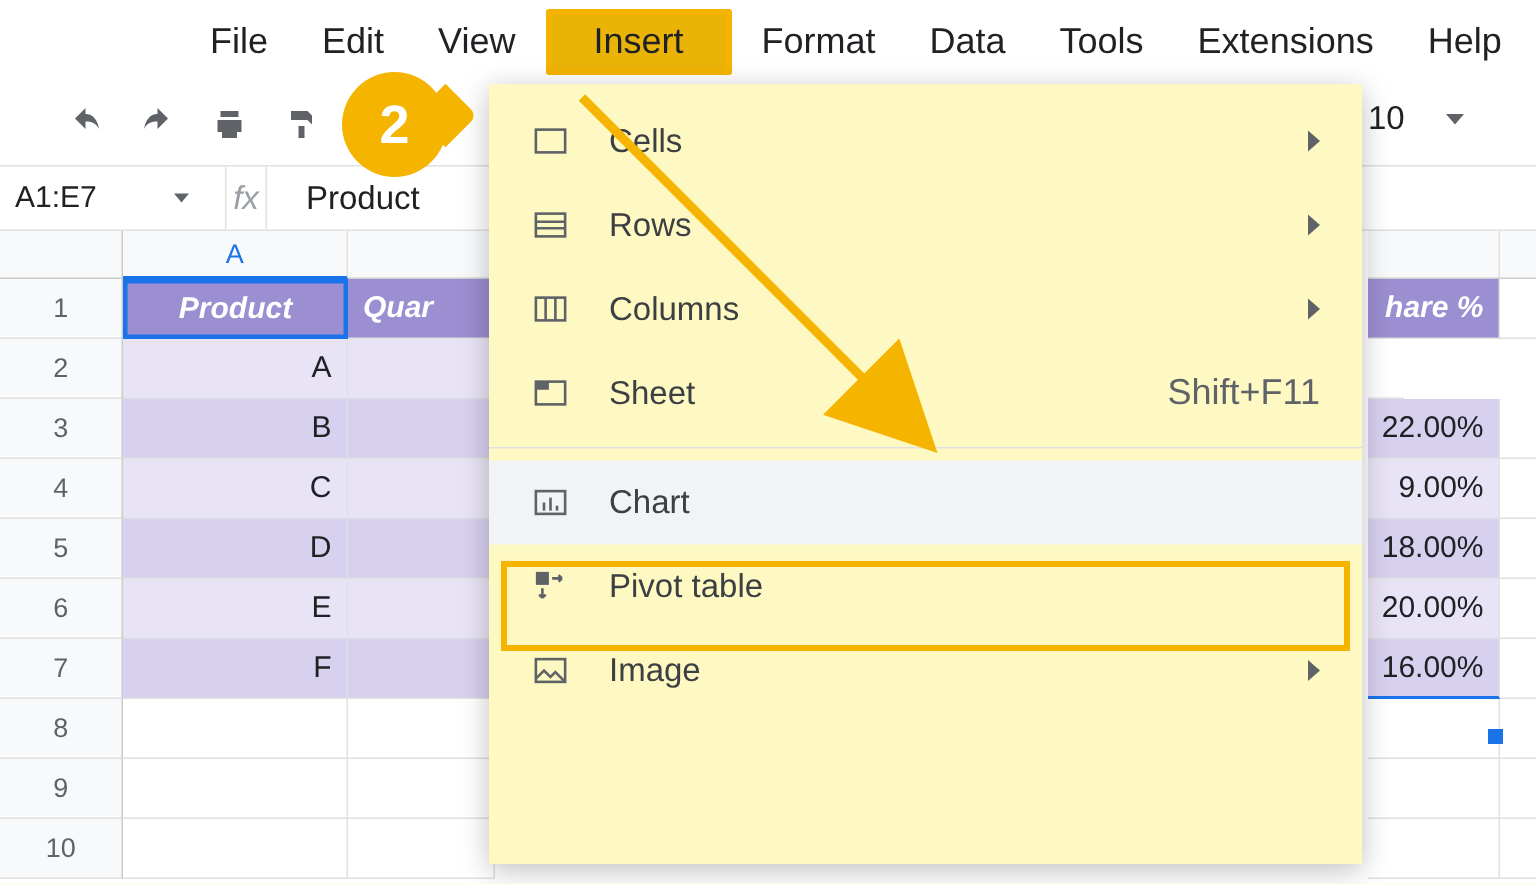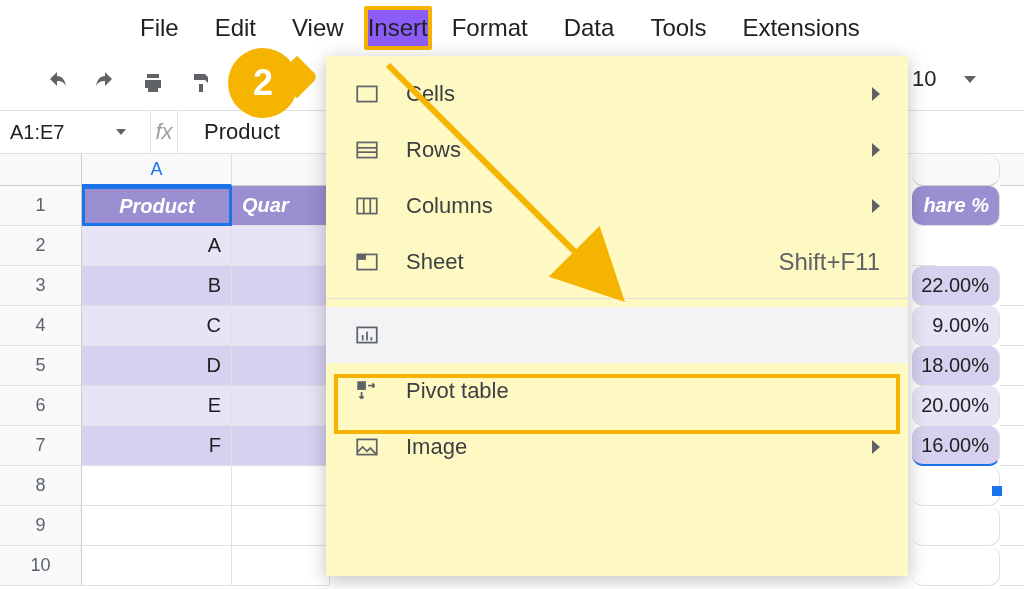--- a/index.html
+++ b/index.html
@@ -1,21 +1,21 @@
 <!DOCTYPE html>
 <html><head>
 <meta charset="utf-8">
 <style>
   * { box-sizing: border-box; margin: 0; padding: 0; font-family: Arial, "Helvetica Neue", sans-serif; }
   body { background: #fff; width: 1024px; height: 589px; overflow: hidden; position: relative; color: #202124; }
 
   
   .menubar { display: flex; align-items: center; height: 56px; padding-left: 124px; gap: 4px; font-size: 24px; }
   .menubar-item { padding: 8px 16px; cursor: pointer; border-radius: 2px; }
-  .menubar-item.highlight { background: #8b5cf6; border: 4px solid #f5b400; padding: 4px 0; }
+  .menubar-item.highlight { background: #eab308; border: 4px solid #f5b400; padding: 4px 28px; }
 
   
   .toolbar { display: flex; align-items: center; height: 54px; padding-left: 40px; gap: 14px; font-size: 22px; color: #5f6368; position: relative; }
   .tb-btn { width: 34px; height: 34px; display: flex; align-items: center; justify-content: center; }
   .zoom { font-size: 22px; color: #202124; margin-left: 8px; }
   .fontsize-group { position: absolute; left: 912px; top: 10px; display: flex; align-items: center; gap: 28px; font-size: 22px; color: #202124; }
   .caret-down { width: 0; height: 0; border-left: 6px solid transparent; border-right: 6px solid transparent; border-top: 7px solid #5f6368; }
 
   
   .step-badge { position: absolute; left: 228px; top: 48px; width: 70px; height: 70px; background: #f5b400; border-radius: 50%; display: flex; align-items: center; justify-content: center; color: #fff; font-size: 36px; font-weight: 700; z-index: 30; }
@@ -43,21 +43,21 @@
   .cell.sel { background: #e8e4f6; }
   .cell.sel.alt { background: #d7d0ef; }
   .cell.first-header { border: 3px solid #1a73e8; }
   .cell.right { justify-content: flex-end; }
   .cell.percent { justify-content: flex-end; }
 
   
   .cA { width: 150px; }
   .cB { width: 98px; }
   .cGap { width: 582px; background: transparent; border: none; }
-  .cE { width: 88px; border-radius: 11px; }
+  .cE { width: 88px; }
   .cF { width: 24px; border-right: none; }
 
   
   .dropdown { position: absolute; left: 326px; top: 56px; width: 582px; height: 520px; background: #fef9c3; box-shadow: 0 4px 18px rgba(0,0,0,.25); z-index: 20; padding-top: 10px; font-size: 22px; color: #3c4043; }
   .dd-item { display: flex; align-items: center; height: 56px; padding: 0 28px; gap: 26px; cursor: pointer; position: relative; }
   .dd-item .label { flex: 1; }
   .dd-item .shortcut { color: #5f6368; font-size: 24px; text-align: center; }
   .dd-item .sub-arrow { width: 0; height: 0; border-top: 7px solid transparent; border-bottom: 7px solid transparent; border-left: 8px solid #5f6368; }
   .dd-sep { height: 1px; background: #e0e0e0; margin: 8px 0; }
   .dd-item.hover { background: #f1f3f4; }
@@ -77,20 +77,21 @@
 
 <div class="menubar">
   <div class="menubar-item">File</div>
   <div class="menubar-item">Edit</div>
   <div class="menubar-item">View</div>
   <div class="menubar-item highlight">Insert</div>
   <div class="menubar-item">Format</div>
   <div class="menubar-item">Data</div>
   <div class="menubar-item">Tools</div>
   <div class="menubar-item">Extensions</div>
+  <div class="menubar-item">Help</div>
 </div>
 
 <div class="step-badge">2</div>
 
 <div class="toolbar">
   <div class="tb-btn">
     <svg viewBox="0 0 24 24" width="24" height="24">
         <path d="M12 5V1L5 8l7 7V10c4 0 7 1 9 5-1-6-4-10-9-10z" fill="#5f6368"></path>
       </svg>
   </div>
@@ -268,20 +269,21 @@
   <div class="dd-sep"></div>
   <div class="dd-item hover">
     <span class="dd-icon">
         <svg viewBox="0 0 24 24">
           <rect x="3" y="5" width="18" height="14"></rect>
           <line x1="8" y1="17" x2="8" y2="12"></line>
           <line x1="12" y1="17" x2="12" y2="9"></line>
           <line x1="16" y1="17" x2="16" y2="14"></line>
         </svg>
       </span>
+    <span class="label">Chart</span>
   </div>
   <div class="dd-item">
     <span class="dd-icon">
         <svg viewBox="0 0 24 24">
           <rect x="3" y="3" width="8" height="8" fill="#5f6368" stroke="none"></rect>
           <path d="M13 7h6M19 7l-2-2M19 7l-2 2M7 13v6M7 19l-2-2M7 19l2-2"></path>
         </svg>
       </span>
     <span class="label">Pivot table</span>
   </div>

